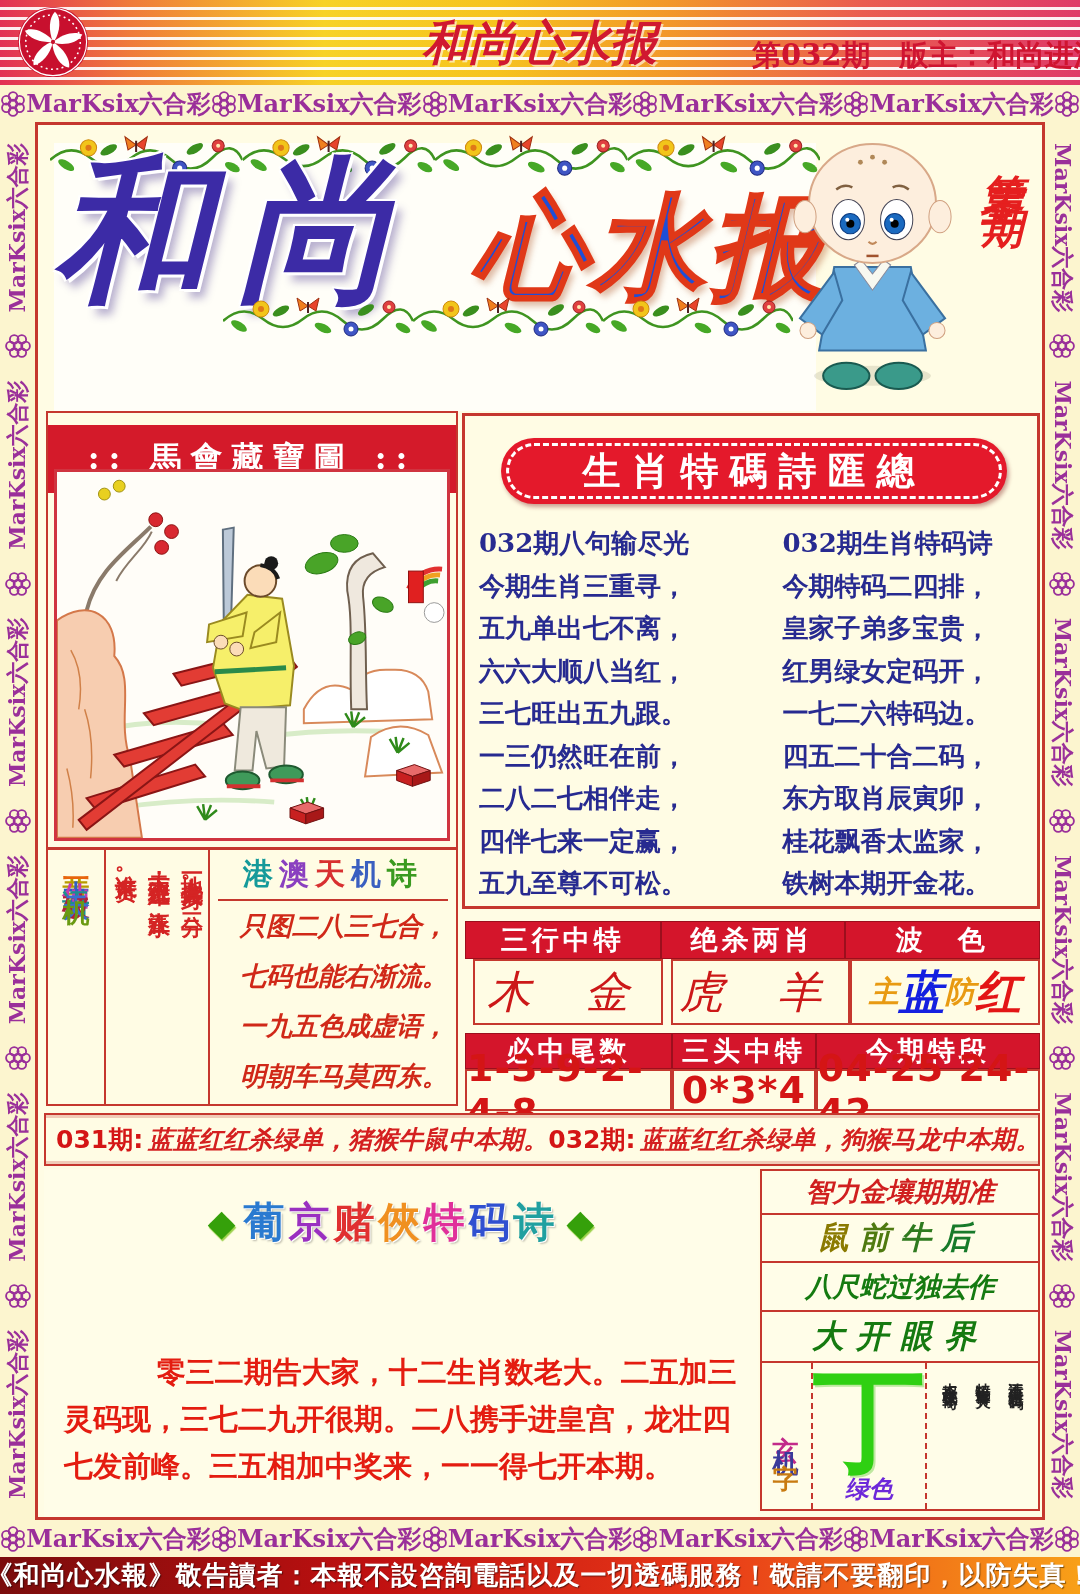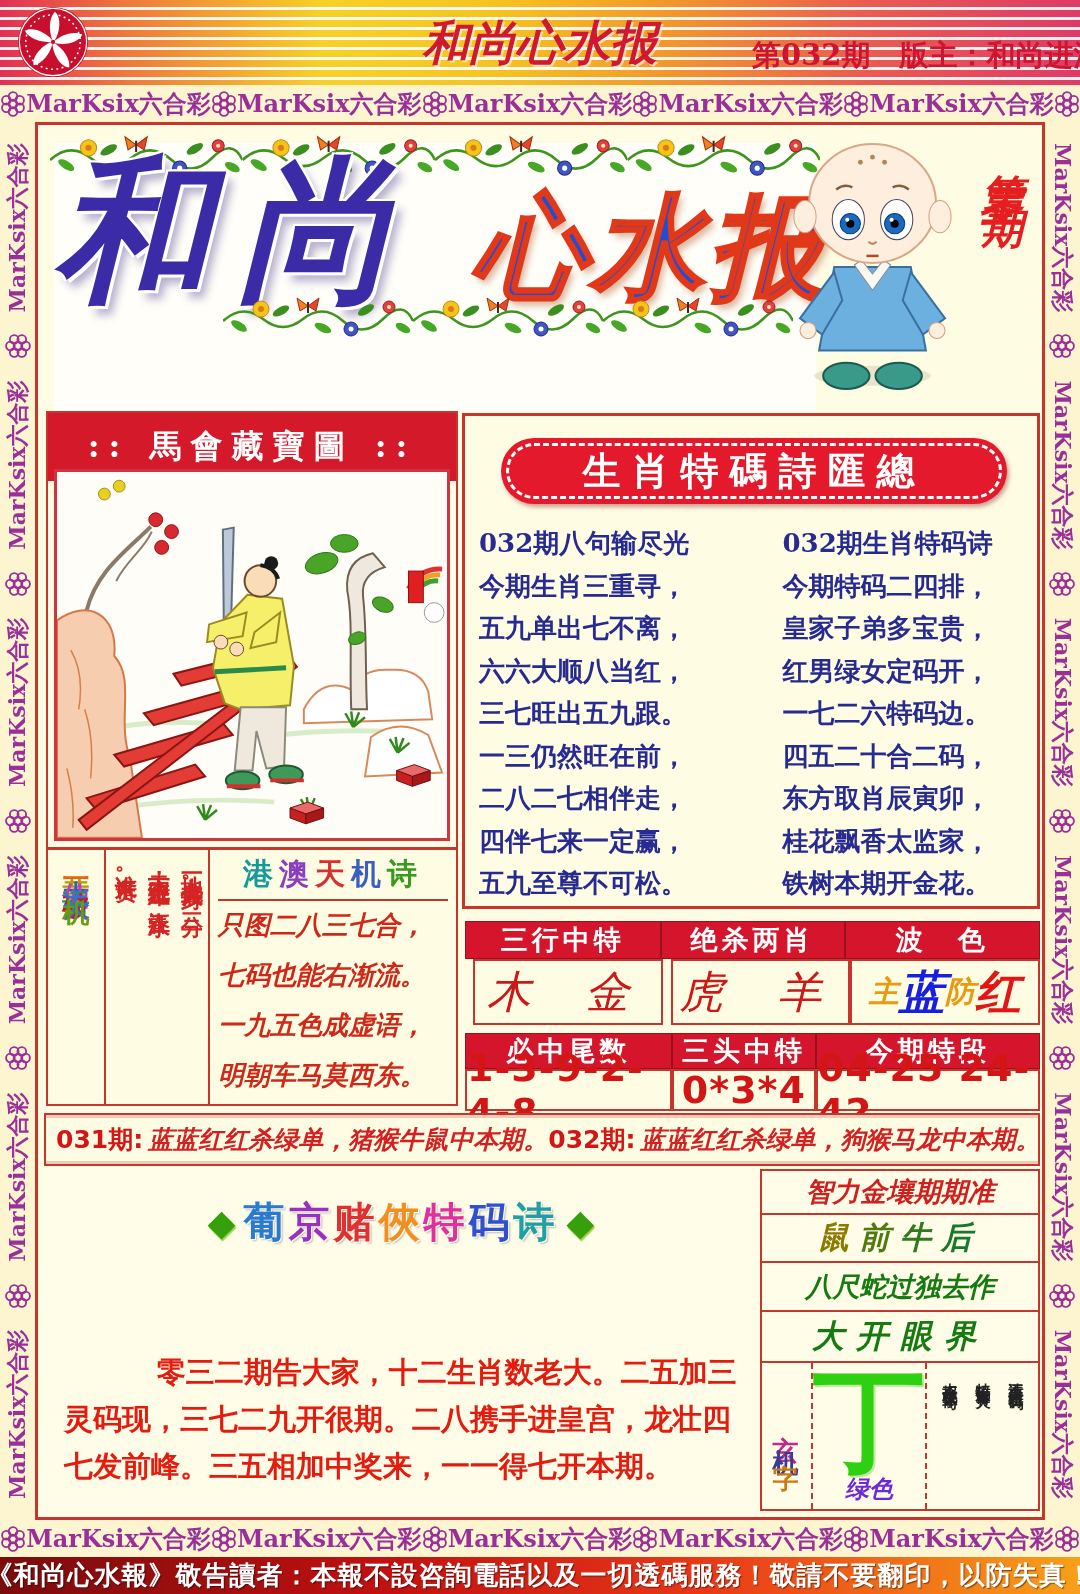--- a/index.html
+++ b/index.html
@@ -52,21 +52,21 @@
     text-shadow:3px 3px 0 #fff,-2px -2px 0 #fff,2px -2px 0 #fff,-2px 2px 0 #fff,7px 9px 9px rgba(50,30,130,.35);}
   #title-sub{left:436px;top:66px;font-size:112px;line-height:1;font-weight:bold;font-style:italic;
     color:#1d4ed8;-webkit-text-stroke:3px #e03818;letter-spacing:6px;font-family:"DejaVu Serif",serif;
     text-shadow:4px 6px 6px rgba(160,60,10,.35);}
   #monk{left:742px;top:6px;width:184px;height:272px;}
   #issue-v{left:936px;top:16px;height:250px;writing-mode:vertical-rl;font-size:42px;font-weight:bold;
     color:#e51f1f;letter-spacing:8px;font-family:"DejaVu Serif",serif;font-style:italic;}
 
   
   #treasure{left:8px;top:286px;width:412px;height:438px;border:2px solid #c5372e;background:#fffce4;}
-  #treasure-header{left:0;top:0;width:100%;height:68px;background:#d41a2a;color:#fff;
+  #treasure-header{left:0;top:12px;width:100%;height:68px;background:#d41a2a;color:#fff;
     font-size:32px;font-weight:bold;letter-spacing:9px;font-family:"DejaVu Serif",serif;}
   #treasure-illo{left:6px;top:56px;width:396px;height:372px;border:3px solid #d03440;background:#fff;}
 
   
   #zpanel{left:424px;top:288px;width:578px;height:496px;border:3px solid #c5372e;background:#fffce4;}
   #zbanner{left:36px;top:22px;width:506px;height:66px;background:#e4192b;border-radius:33px;
     box-shadow:2px 3px 4px rgba(120,20,20,.4);}
   #zbanner-inner{position:absolute;left:5px;top:5px;right:5px;bottom:5px;border:3px dashed #fff;
     border-radius:28px;display:flex;align-items:center;justify-content:center;}
   #zbanner-inner span{color:#fff;font-size:38px;font-weight:bold;letter-spacing:11px;
@@ -100,21 +100,21 @@
   #huang-left .vchars{writing-mode:vertical-rl;font-size:27px;font-weight:bold;letter-spacing:3px;
     font-family:"DejaVu Serif",serif;}
   #huang-mid{width:104px;border-right:2px solid #c5372e;padding:8px 4px;}
   #huang-mid .vtxt{writing-mode:vertical-rl;height:100%;font-size:22px;line-height:1.5;
     color:#d42424;font-weight:bold;font-family:"DejaVu Serif",serif;letter-spacing:2px;}
   #huang-mid .vtxt div{display:block;}
   #huang-right{flex:1;padding:4px 8px;}
   #ga-title{text-align:center;font-size:30px;font-weight:bold;letter-spacing:6px;
     font-family:"DejaVu Serif",serif;border-bottom:2px solid #c5372e;padding-bottom:4px;}
   .ga-line{font-size:26px;line-height:50px;color:#d02818;font-weight:bold;font-style:italic;
-    font-family:Liberation Serif, serif;white-space:nowrap;}
+    font-family:Liberation Sans, sans-serif;white-space:nowrap;text-align:right;}
 
   
   #hist{left:6px;top:988px;width:996px;height:53px;border:2px solid #c5372e;background:#fffce4;
     display:flex;align-items:center;justify-content:space-between;padding:0 10px;
     box-shadow:inset 0 3px 0 rgba(197,55,46,.25), inset 0 -3px 0 rgba(197,55,46,.25);}
   .hist-item{white-space:nowrap;}
   .hist-label{color:#d41515;font-size:25px;font-weight:bold;font-family:"DejaVu Sans",sans-serif;}
   .hist-text{color:#d42020;font-size:25px;font-weight:bold;font-style:italic;
     font-family:"DejaVu Serif",serif;}
 

